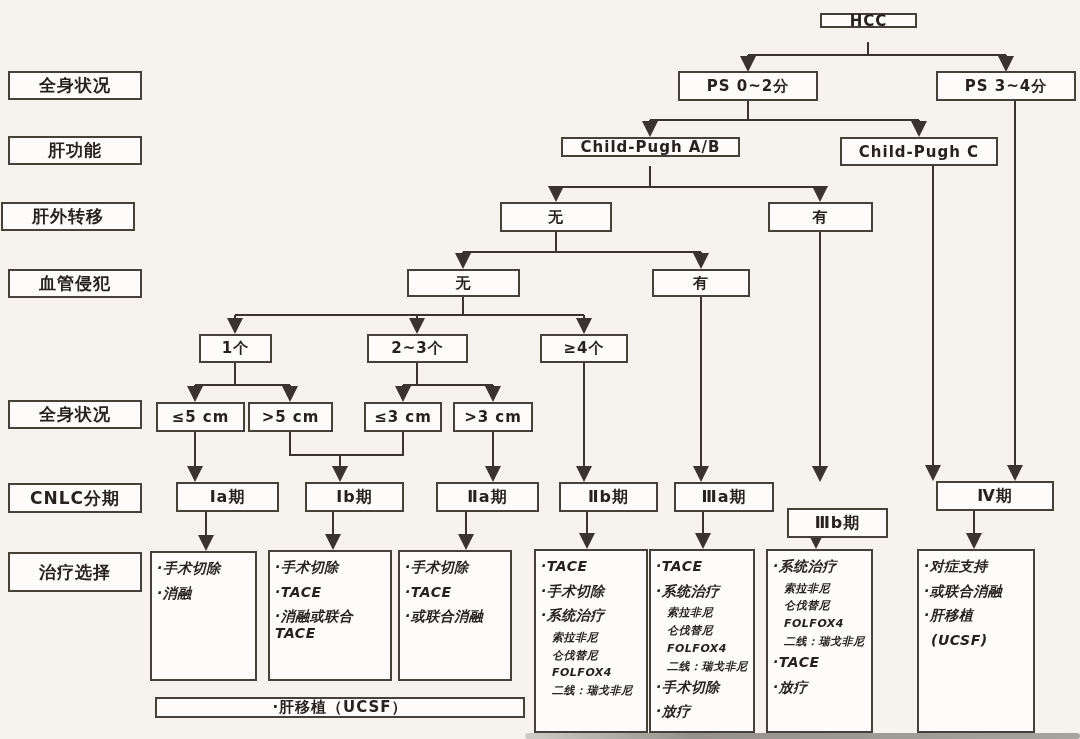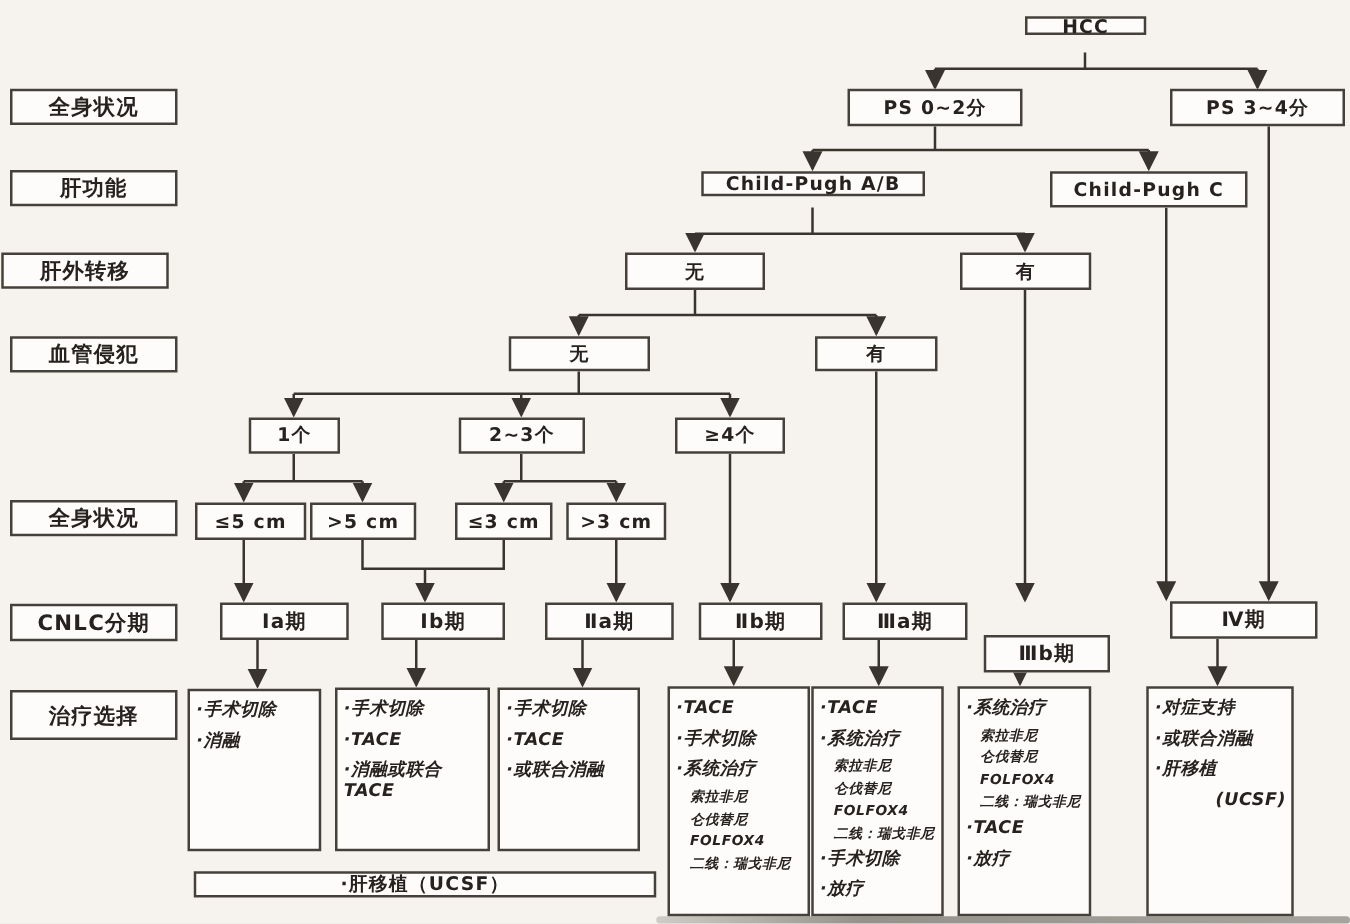--- a/index.html
+++ b/index.html
@@ -39,21 +39,21 @@
     text-align:left;
     font-style:italic;
   }
   .ti{
     font-size:14px;font-weight:bold;line-height:1.18;
     margin-bottom:8px;letter-spacing:0.5px;
   }
   .ti.small{
     font-size:11px;padding-left:11px;margin-bottom:5px;letter-spacing:0.5px;
   }
-  .ti.cont{padding-left:7px;text-align:right;}
+  .ti.cont{padding-left:7px;}
   .wide{
     display:flex;align-items:center;justify-content:center;
     font-size:15px;font-weight:bold;letter-spacing:1px;
   }
   .shadow{
     position:absolute;left:525px;top:733px;width:555px;height:6px;
     background:linear-gradient(90deg,rgba(90,85,78,0.25),rgba(70,65,58,0.55) 30%,rgba(70,65,58,0.45));
     border-radius:3px;
   }
 </style>

